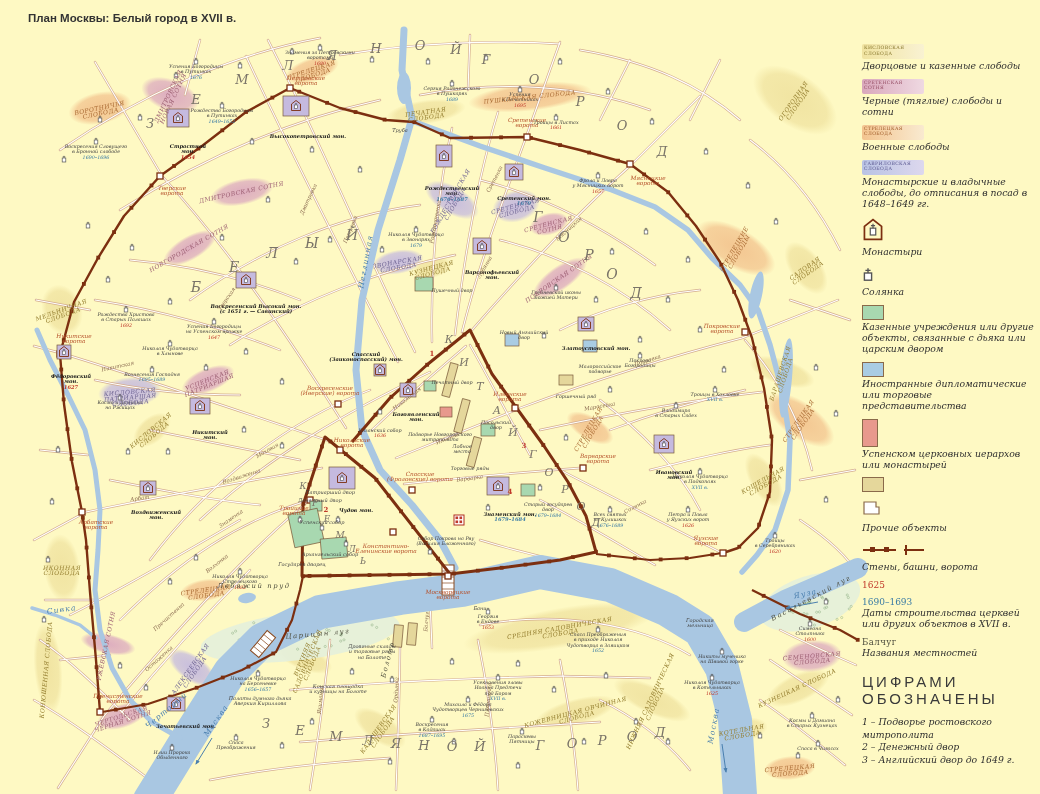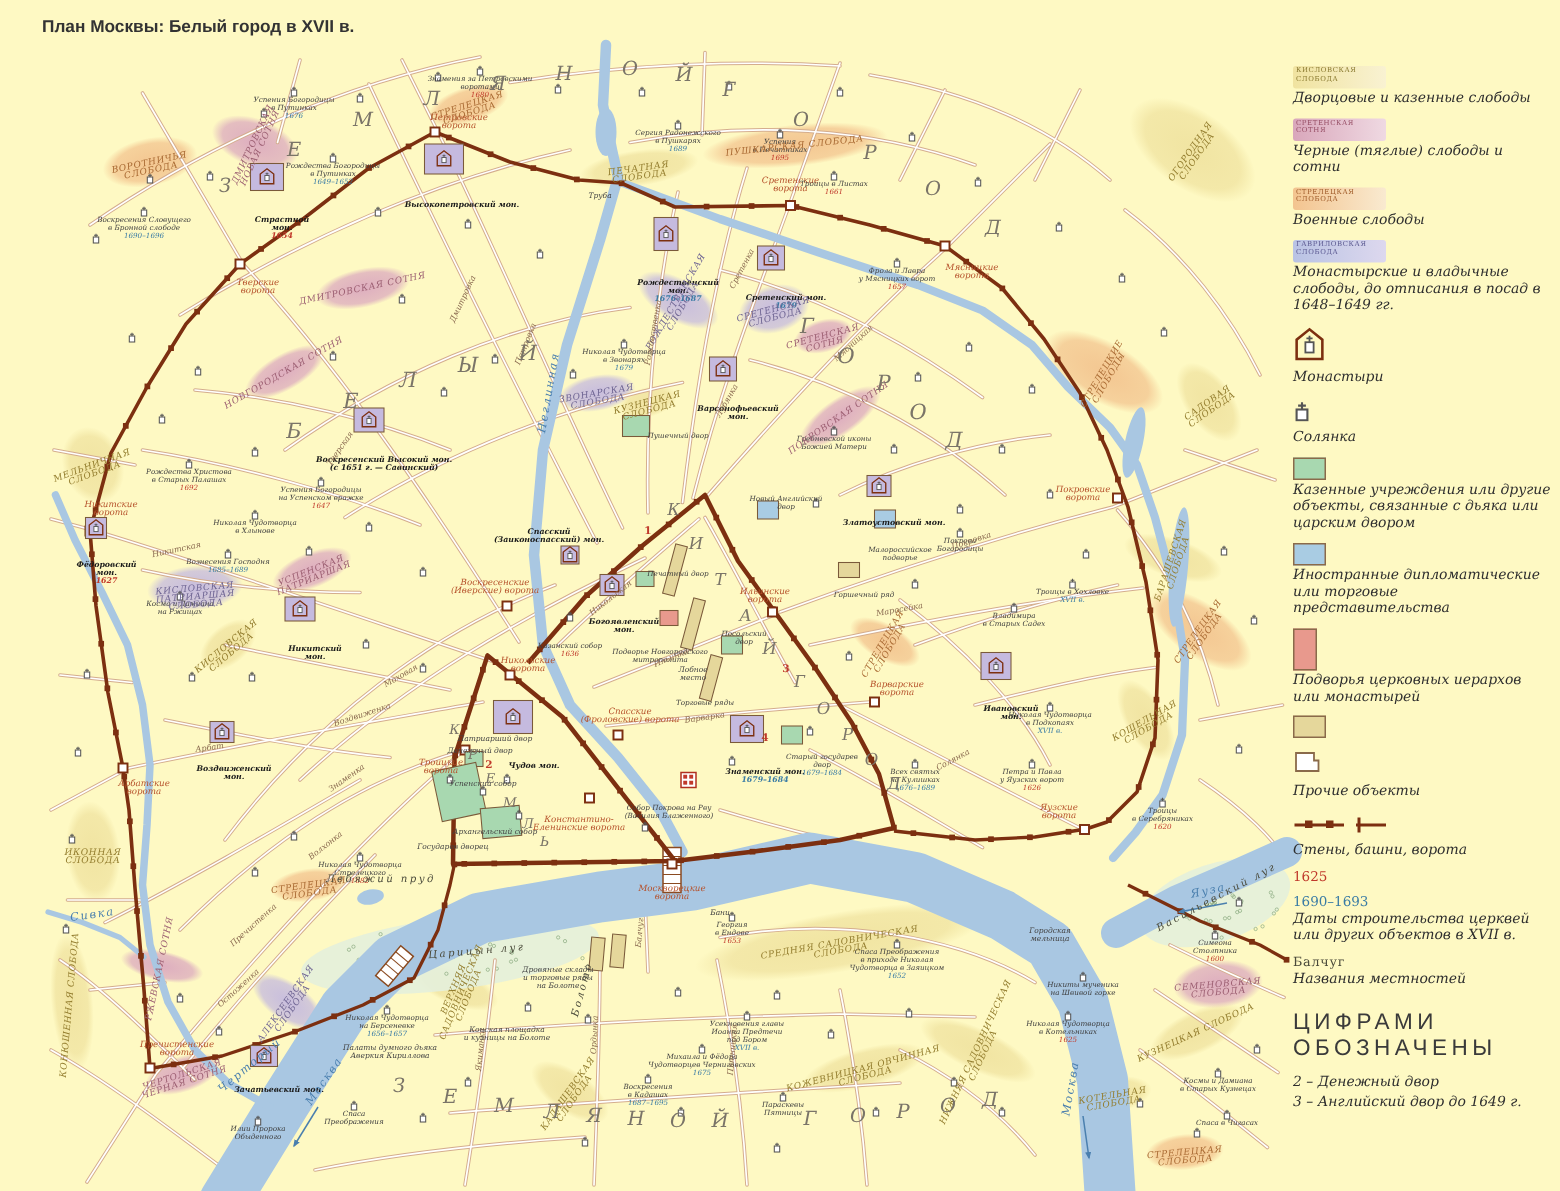--- a/index.html
+++ b/index.html
@@ -1381,21 +1381,21 @@
       <div class="lg-item">
         <div class="lg-rect" style="background: rgb(168, 216, 176);"></div>
         <div class="lg-desc">Казенные учреждения или другие объекты, связанные с дьяка или царским двором</div>
       </div>
       <div class="lg-item">
         <div class="lg-rect" style="background: rgb(169, 204, 227);"></div>
         <div class="lg-desc">Иностранные дипломатические или торговые представительства</div>
       </div>
       <div class="lg-item">
         <div class="lg-rect tall" style="background: rgb(232, 153, 141);"></div>
-        <div class="lg-desc">Подворья церковных иерархов или монастырей</div>
+        <div class="lg-desc">Успенском церковных иерархов или монастырей</div>
       </div>
       <div class="lg-item">
         <div class="lg-rect" style="background: rgb(229, 215, 155);"></div>
       </div>
       <div class="lg-item">
         <div class="lg-icon"><svg width="20" height="18" viewBox="0 0 20 18">
             <path d="M2,3 L14,3 L14,8 L17,8 L17,15 L2,15 Z" fill="#fff" stroke="#8a6a4a" stroke-width="1.2"></path>
           </svg></div>
         <div class="lg-desc">Прочие объекты</div>
       </div>
@@ -1414,16 +1414,17 @@
       </div>
       <div class="lg-item">
         <div class="lg-date" style="color: rgb(58, 124, 165);">1690–1693</div>
         <div class="lg-desc">Даты строительства церквей или других объектов в XVII в.</div>
       </div>
       <div class="lg-item">
         <div class="lg-place">Балчуг</div>
         <div class="lg-desc">Названия местностей</div>
       </div>
       <div class="lg-header">ЦИФРАМИ ОБОЗНАЧЕНЫ</div>
+      <div class="lg-num">1 – Подворье ростовского митрополита</div>
       <div class="lg-num">2 – Денежный двор</div>
       <div class="lg-num">3 – Английский двор до 1649 г.</div>
     </div>
 </div>
 
 </body></html>

